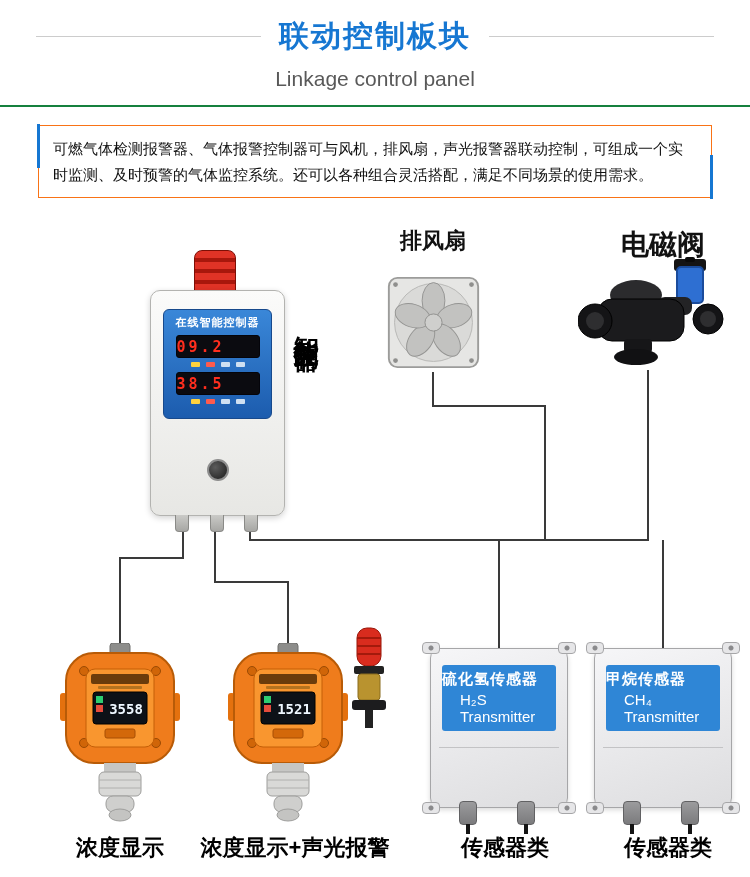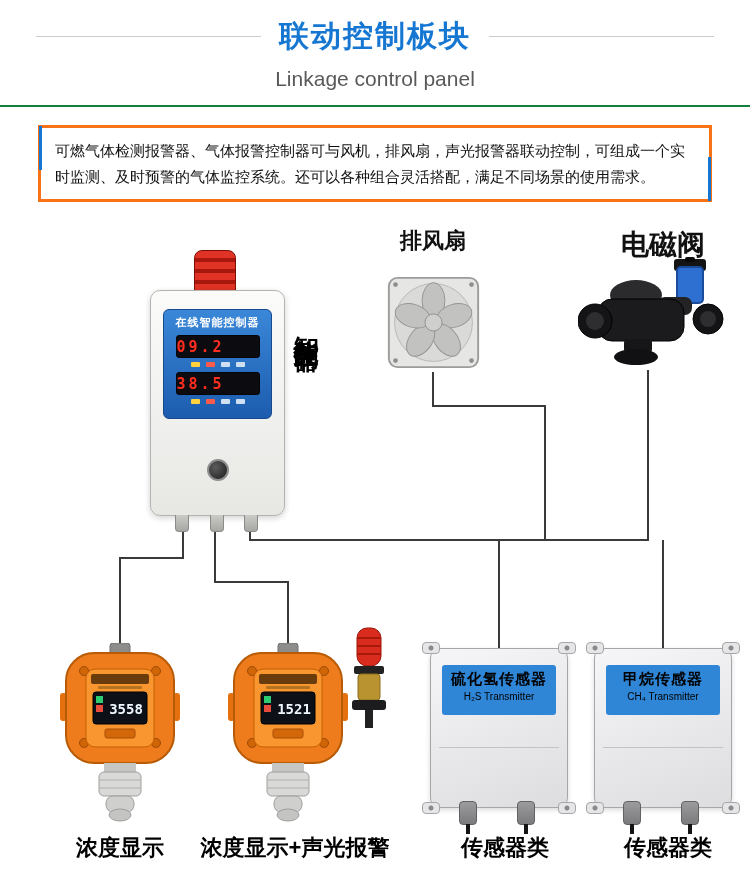--- a/index.html
+++ b/index.html
@@ -12,21 +12,21 @@
 
   
   .header { padding-top:16px; padding-bottom:14px; border-bottom:2px solid #15803d; }
   .title-row { display:flex; align-items:center; gap:18px; padding:0 36px; }
   .hline { flex:1; height:1px; background:#cccccc; }
   .title { font-size:30px; font-weight:bold; color:#1677d2; letter-spacing:2px; white-space:nowrap; }
   .subtitle { text-align:center; color:#595959; font-size:21px; margin-top:10px; }
 
   
   .desc-box {
-    position:relative; margin:18px 38px 0; border:3px solid #f97316;
+    position:relative; margin:18px 38px 0; border:1px solid #f97316;
     padding:10px 14px; font-size:15px; line-height:1.7; color:#101010;
   }
   .desc-box::before {
     content:""; position:absolute; left:-2px; top:-2px; width:3px; height:44px; background:#1677d2;
   }
   .desc-box::after {
     content:""; position:absolute; right:-2px; bottom:-2px; width:3px; height:44px; background:#1677d2;
   }
 
   
@@ -97,25 +97,25 @@
   .sensor1 { left:430px; } .sensor2 { left:594px; }
   .sensor::after { content:""; position:absolute; left:8px; right:8px; top:98px; height:1px; background:#c3c3c5; }
   .ear {
     position:absolute; width:18px; height:12px; background:#e6e6e8;
     border:1px solid #a6a6a8; border-radius:4px;
     background:radial-gradient(circle at 50% 50%, #8a8a8c 0 2px, #e6e6e8 3px);
   }
   .ear.tl{ top:-7px; left:-9px; } .ear.tr{ top:-7px; right:-9px; }
   .ear.bl{ bottom:-7px; left:-9px; } .ear.br{ bottom:-7px; right:-9px; }
   .sensor-band {
-    position:relative; margin:16px auto 0; width:114px; background:#2f86d6; color:#000000;
-    text-align:center; border-radius:3px; padding:5px 0 13px;
+    position:relative; margin:16px auto 0; width:114px; background:#2f86d6; color:#ffffff;
+    border-radius:3px; padding:5px 0 6px;
   }
   .band-cn { font-size:15px; font-weight:bold; letter-spacing:1px; }
-  .band-en { font-size:10px; margin-top:2px; }
+  .band-en { font-size:15px; margin-top:2px;margin-left:18px; }
   .gland {
     position:absolute; bottom:-18px; width:18px; height:24px;
     background:linear-gradient(#9b9b9d,#7b7b7d); border:1px solid #616163; border-radius:4px;
   }
   .gland.g1{ left:28px; } .gland.g2{ left:86px; }
   .cable { position:absolute; bottom:-27px; width:4px; height:10px; background:#141414; }
   .cable.c1{ left:35px; } .cable.c2{ left:93px; }
 
   
   .caption { position:absolute; top:833px; text-align:center; font-size:22px; font-weight:bold; color:#000; }

